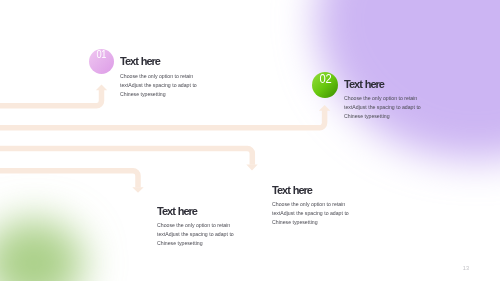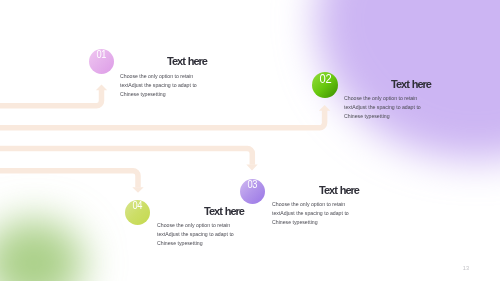--- a/index.html
+++ b/index.html
@@ -7,21 +7,21 @@
        font-family:"Liberation Sans",sans-serif;
        -webkit-font-smoothing:antialiased;}
   #slide{position:relative;width:500px;height:281px;overflow:hidden;background:#fff;}
   #bg{position:absolute;inset:0;}
   #arrows{position:absolute;left:0;top:0;width:500px;height:281px;}
   .circle{position:absolute;border-radius:50%;will-change:opacity;
           display:flex;align-items:flex-start;justify-content:center;
           color:#fff;font-weight:400;}
   .num{position:relative;top:0px;letter-spacing:-.2px;display:block;transform:scaleX(0.93);will-change:opacity;}
   .title{position:absolute;font-weight:700;color:#2f2f38;white-space:nowrap;
-         will-change:opacity;transform-origin:left top;margin-left:47px;}
+         will-change:opacity;transform-origin:left top;}
   .body{position:absolute;color:#4a4a52;will-change:opacity;}
   .body span{display:block;white-space:nowrap;}
   #pagenum{position:absolute;color:#c2c2c6;will-change:opacity;}
 </style>
 </head>
 <body>
 
 <div id="slide">
 
   <svg id="bg" viewBox="0 0 500 281">
@@ -65,33 +65,27 @@
   <div class="circle" style="left:312px;top:72px;width:26px;height:26px;font-size:12px;background:linear-gradient(135deg,#95dd3d 0%,#68c80f 50%,#3b8c02 100%)">
     <span class="num">02</span>
   </div>
   <div class="title" style="left:344px;top:78px;font-size:11px;letter-spacing:-1px;word-spacing:0.8px">Text here</div>
   <div class="body" style="left:344px;top:94.1px;font-size:5.2px;line-height:9.05px">
     <span>Choose the only option to retain</span>
     <span>textAdjust the spacing to adapt to</span>
     <span>Chinese typesetting</span>
   </div>
 
-  <div class="circle" style="left:240px;top:178.7px;width:25px;height:25px;font-size:10px;background:linear-gradient(135deg,#d0b9f0 0%,#b194ea 50%,#9a76e6 100%)">
-    <span class="num">03</span>
-  </div>
   <div class="title" style="left:272px;top:184px;font-size:11px;letter-spacing:-1px;word-spacing:0.8px">Text here</div>
   <div class="body" style="left:272px;top:200.1px;font-size:5.2px;line-height:9.05px">
     <span>Choose the only option to retain</span>
     <span>textAdjust the spacing to adapt to</span>
     <span>Chinese typesetting</span>
   </div>
 
-  <div class="circle" style="left:125px;top:200px;width:25px;height:25px;font-size:10px;background:linear-gradient(135deg,#d8e590 0%,#ccde66 50%,#c4d94e 100%)">
-    <span class="num">04</span>
-  </div>
   <div class="title" style="left:157px;top:205px;font-size:11px;letter-spacing:-1px;word-spacing:0.8px">Text here</div>
   <div class="body" style="left:157px;top:220.5px;font-size:5.2px;line-height:9.05px">
     <span>Choose the only option to retain</span>
     <span>textAdjust the spacing to adapt to</span>
     <span>Chinese typesetting</span>
   </div>
 
   <div id="pagenum" style="left:462.8px;top:265px;font-size:5.6px">13</div>
 </div>
 

